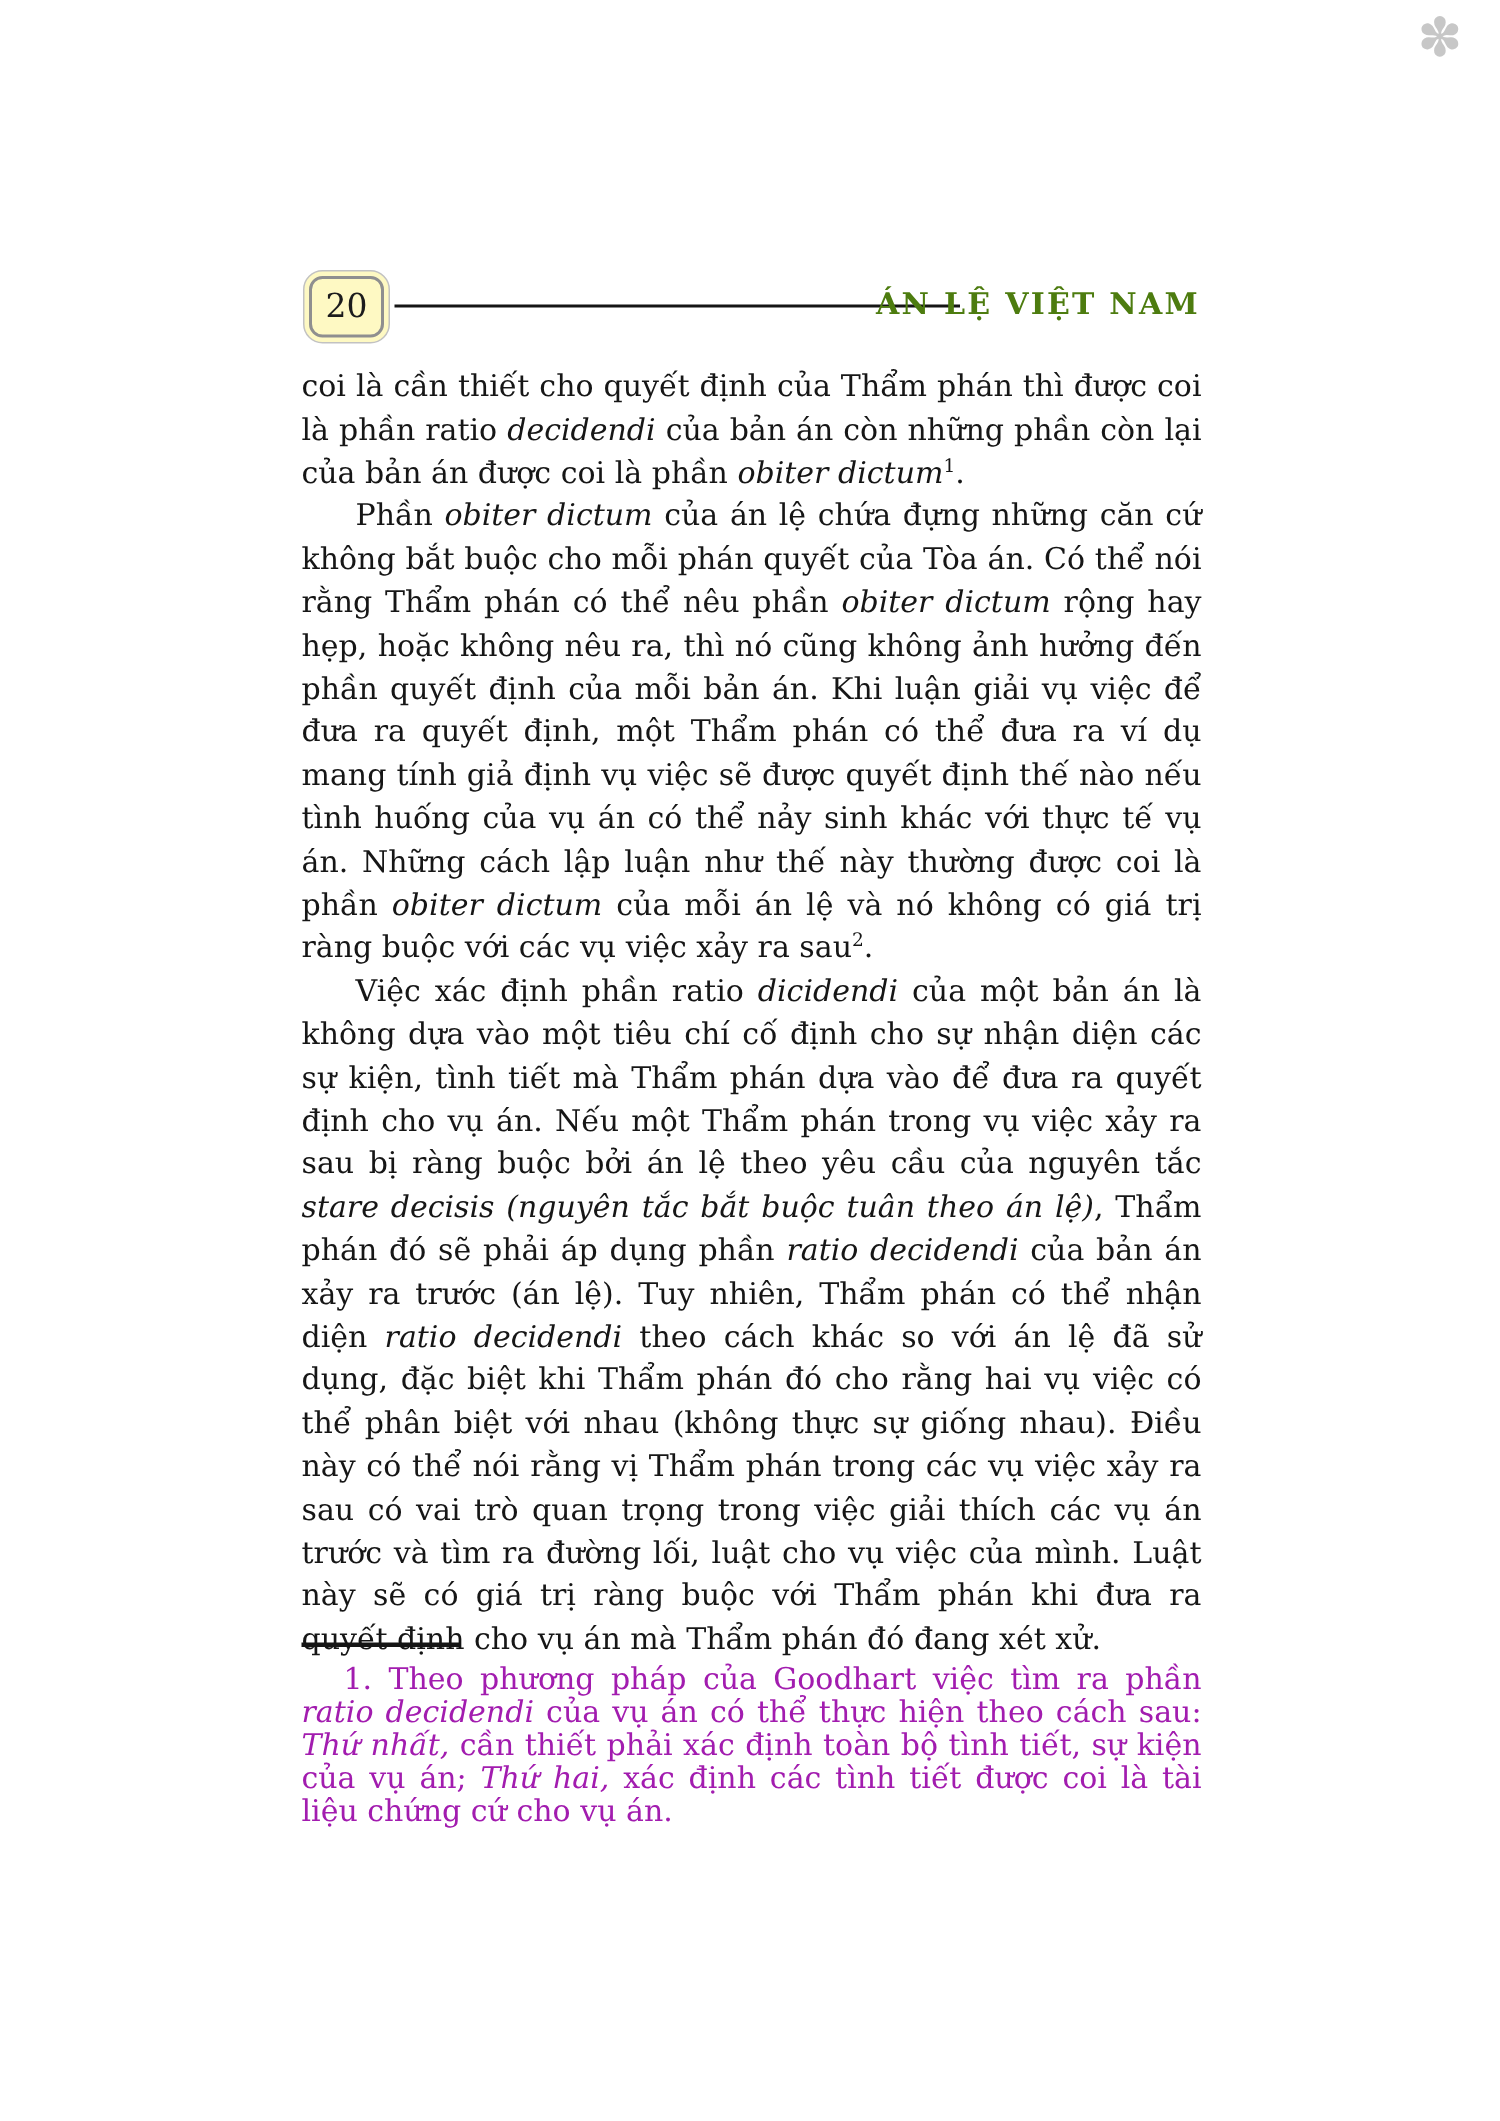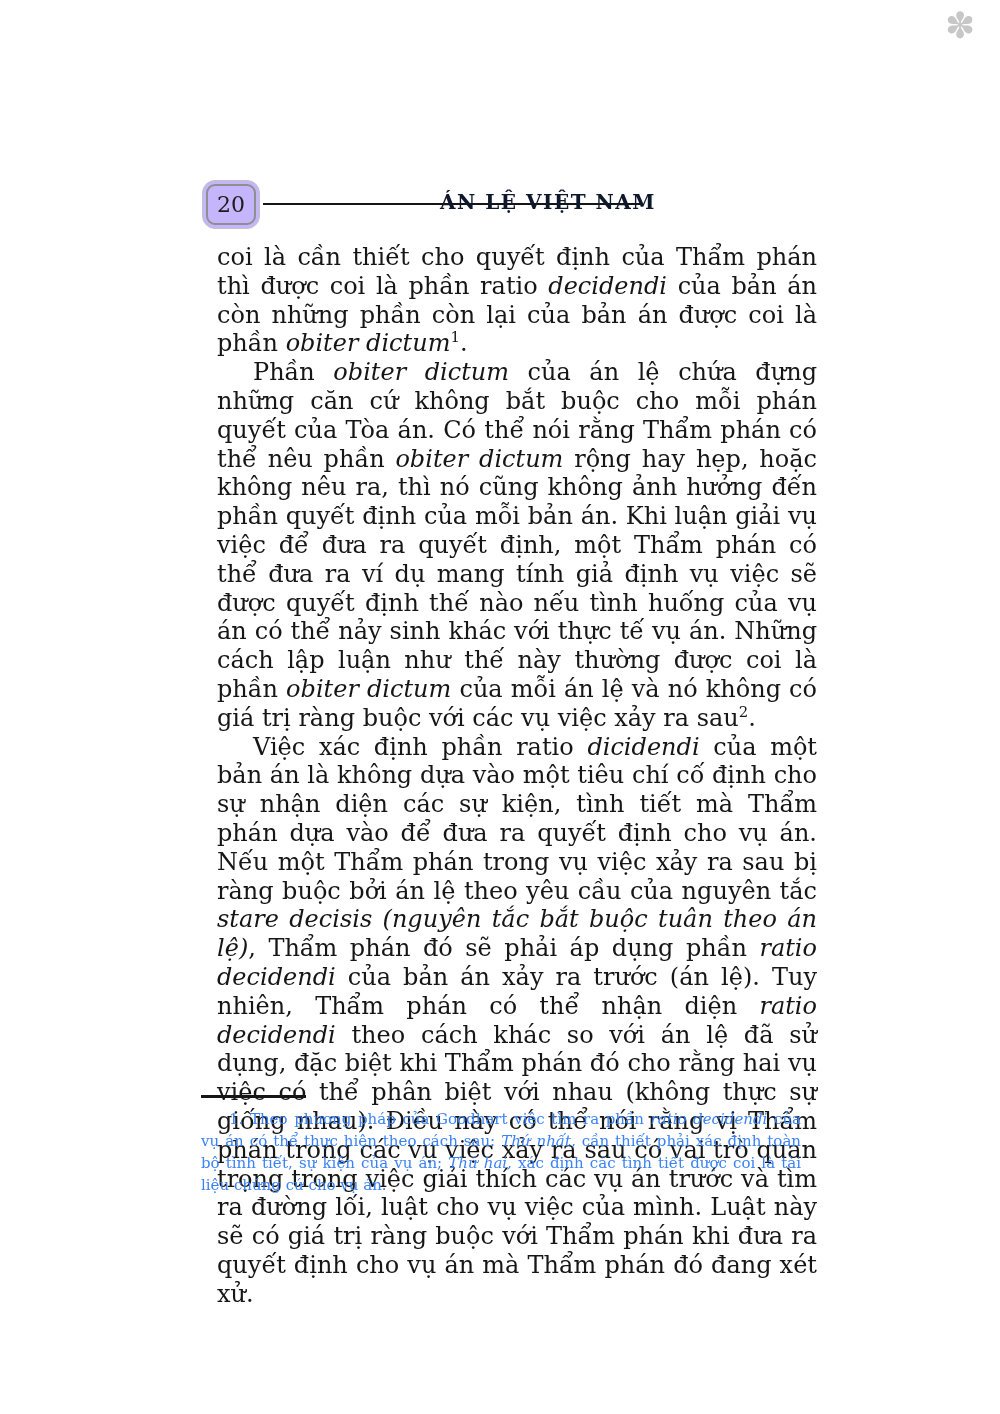--- a/index.html
+++ b/index.html
@@ -16,63 +16,62 @@
   .flower {
     position:absolute; left:938px; top:2px; width:44px; height:48px;
     font-family:"DejaVu Sans",sans-serif;
     font-size:36px; line-height:48px; text-align:center;
     color:#c7c7c7; user-select:none;
   }
   
   .pagenum-outer {
     position:absolute; left:202px; top:180px; width:56px; height:47px;
     border:1px solid #c2c2c2; border-radius:13px;
-    background:#c4b5fd;
+    background:#fef9c3;
   }
   .pagenum-inner {
     position:absolute; left:3px; top:3px; right:3px; bottom:3px;
     border:2px solid #8f8f8f; border-radius:9px;
     display:flex; align-items:center; justify-content:center;
     font-size:22px; color:#1c1c1c;
   }
   
   .header-rule {
     position:absolute; left:263px; top:203px; width:377px; height:2px;
     background:#151515;
   }
   .header-title {
     position:absolute; left:440px; top:190px; width:360px;
-    text-align:left;
+    text-align:right;
     font-weight:bold; font-size:20px; letter-spacing:1.5px;
-    color:#0f172a; white-space:nowrap;
+    color:#4d7c0f; white-space:nowrap;
   }
   
   .body-text {
     position:absolute; left:201px; top:243px; width:600px;
-    font-size:24px; line-height:28.8px;
+    font-size:20px; line-height:28.8px;
     text-align:justify;
     text-justify:inter-word;
-    margin-left:16px;
   }
   .body-text p { margin:0; }
   .body-text p.indent { text-indent:36px; }
   .body-text em { font-style:italic; }
   .body-text sup, .footnotes sup { font-size:0.62em; vertical-align:super; line-height:0; }
   
   .footnotes {
     position:absolute; left:201px; top:1095px; width:600px;
   }
   .fn-rule {
     width:105px; height:3px; background:#151515; margin:0 0 10px 0;
   }
   .footnotes p {
     margin:0;
-    font-size:15px; line-height:22px;
+    font-size:20px; line-height:22px;
     text-align:justify; text-indent:28px;
-    color:#3b82f6;
+    color:#a21caf;
   }
   .footnotes em { font-style:italic; }
 </style>
 </head>
 <body>
 
 <div class="page">
 
   <div class="flower">✽</div>
 

